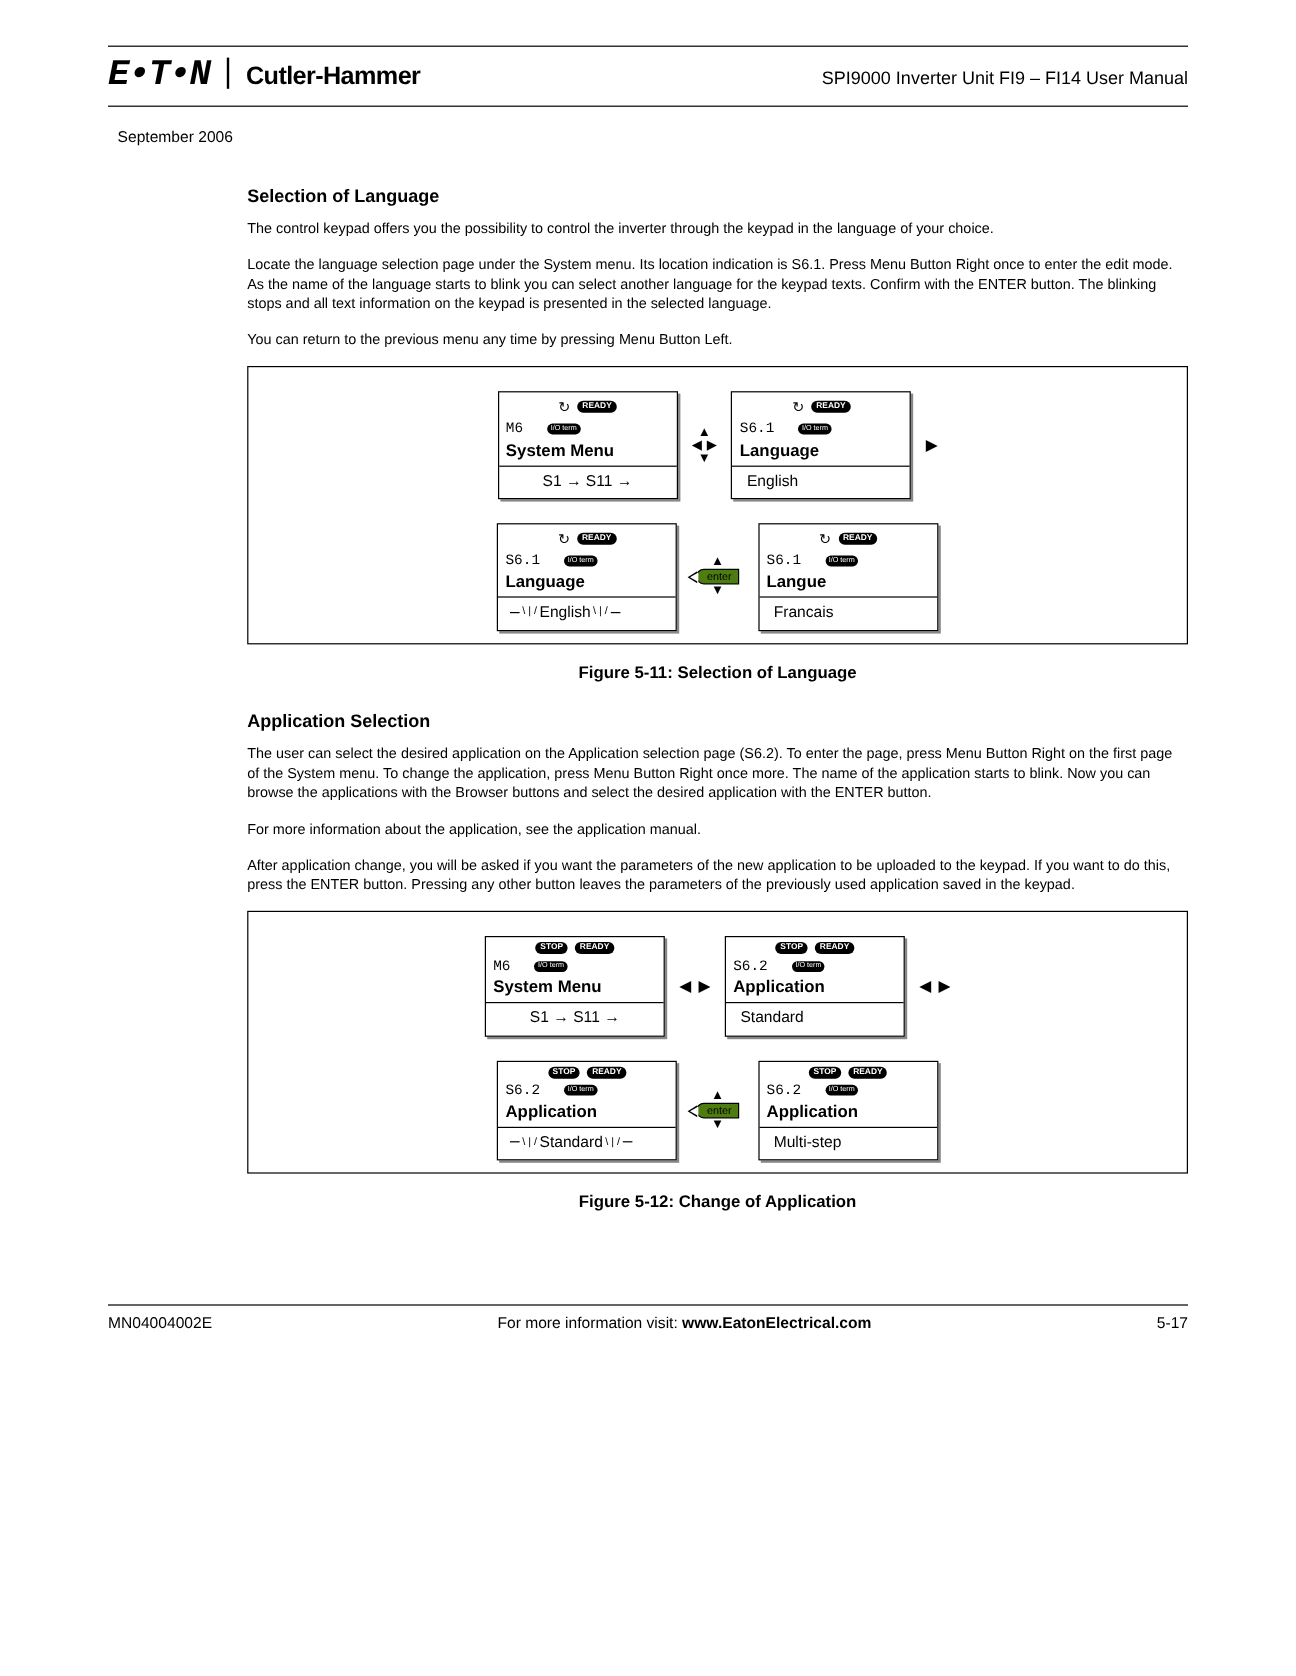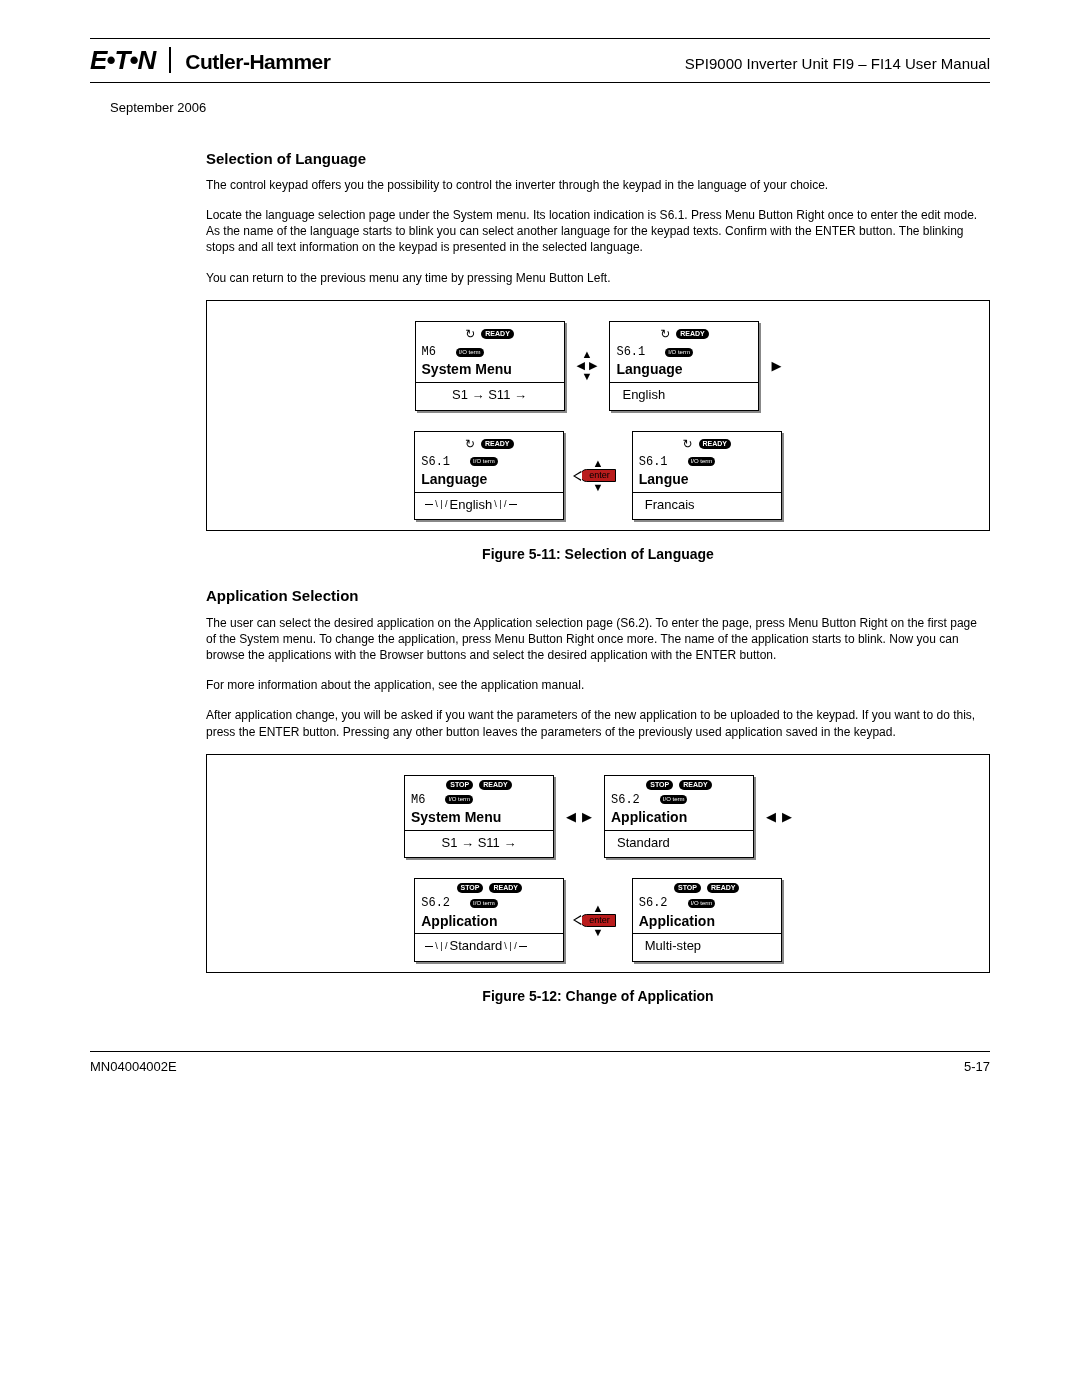--- a/index.html
+++ b/index.html
@@ -15,43 +15,43 @@
   }
   .top-rule { border-top: 1.5px solid #000; margin-bottom: 4px; }
   .header {
     display: flex;
     align-items: baseline;
     justify-content: space-between;
     margin-bottom: 2px;
   }
   .header-left { display: flex; align-items: baseline; gap: 14px; }
   .eaton-logo {
-    font-family: Liberation Sans, sans-serif;
+    font-family: Liberation Mono, monospace;
     font-weight: 900;
-    font-size: 26px;
+    font-size: 30px;
     letter-spacing: -1px;
     font-style: italic;
     text-align: center;
   }
   .vdiv {
     width: 2px; height: 26px; background: #000; display: inline-block;
     position: relative; top: 4px;
   }
   .cutler {
     font-family: "Arial Black", Arial, sans-serif;
     font-weight: 900;
     font-size: 21px;
     letter-spacing: -0.5px;
   }
   .doc-title {
     font-size: 15px;
     font-weight: 400;
   }
   .hr2 { border-top: 1.5px solid #000; margin-top: 4px; }
-  .date { font-size: 13px; margin-top: 16px; margin-left: 20px; }
+  .date { font-size: 13px; margin-top: 16px; margin-left: 8px; }
   .content { margin-left: 116px; margin-top: 32px; }
   .section-head { font-weight: bold; font-size: 15px; margin-bottom: 8px; }
   .para { font-size: 12px; margin-bottom: 14px; }
   .fig-frame {
     border: 1px solid #000;
     padding: 20px 20px 10px 20px;
     margin-bottom: 8px;
     margin-top: 8px;
   }
   .fig-rows { display: flex; flex-direction: column; gap: 20px; align-items: center; }
@@ -91,21 +91,21 @@
     font-size: 11px; line-height: 1; gap: 0;
   }
   .nav-keys .mid { display: flex; gap: 4px; }
   .enter-key {
     border: 1px solid #000;
     border-radius: 10px 0 0 10px;
     padding: 1px 5px 1px 8px;
     font-size: 9px;
     margin: 0 4px;
     position: relative;
-    background:#b91c1c;
+    background:#4d7c0f;
   }
   .enter-key::before {
     content:'';
     position:absolute;
     left:-8px; top:50%;
     width:0;height:0;
     border-top:5px solid transparent;
     border-bottom:5px solid transparent;
     border-right:8px solid #000;
     transform: translateY(-50%);
@@ -125,21 +125,21 @@
     text-align: center;
     font-weight: bold;
     font-size: 14px;
     margin: 14px 0 22px 0;
   }
   .footer {
     display: flex;
     justify-content: space-between;
     align-items: baseline;
     border-top: 1px solid #000;
-    margin-top: 45px;
+    margin-top: 76px;
     padding-top: 6px;
     font-size: 13px;
   }
   .footer-mid { text-align: center; flex: 1; }
   .footer-mid b { font-weight: bold; }
   .sflow { font-size: 13px; text-align:center;}
   .kp-blink-line {
     display:flex; align-items:center; gap:2px; justify-content:flex-start;
     font-size:13px; padding-left:4px;
   }
@@ -347,14 +347,17 @@
         </div>
       </div>
     </div>
   </div>
   <div class="fig-caption">Figure 5-12: Change of Application</div>
 
 </div>
 
 <div class="footer">
   <span>MN04004002E</span>
+  <span class="footer-mid">
+    <span>For more information visit: </span><b>www.EatonElectrical.com</b>
+  </span>
   <span>5-17</span>
 </div>
 
 </body></html>

